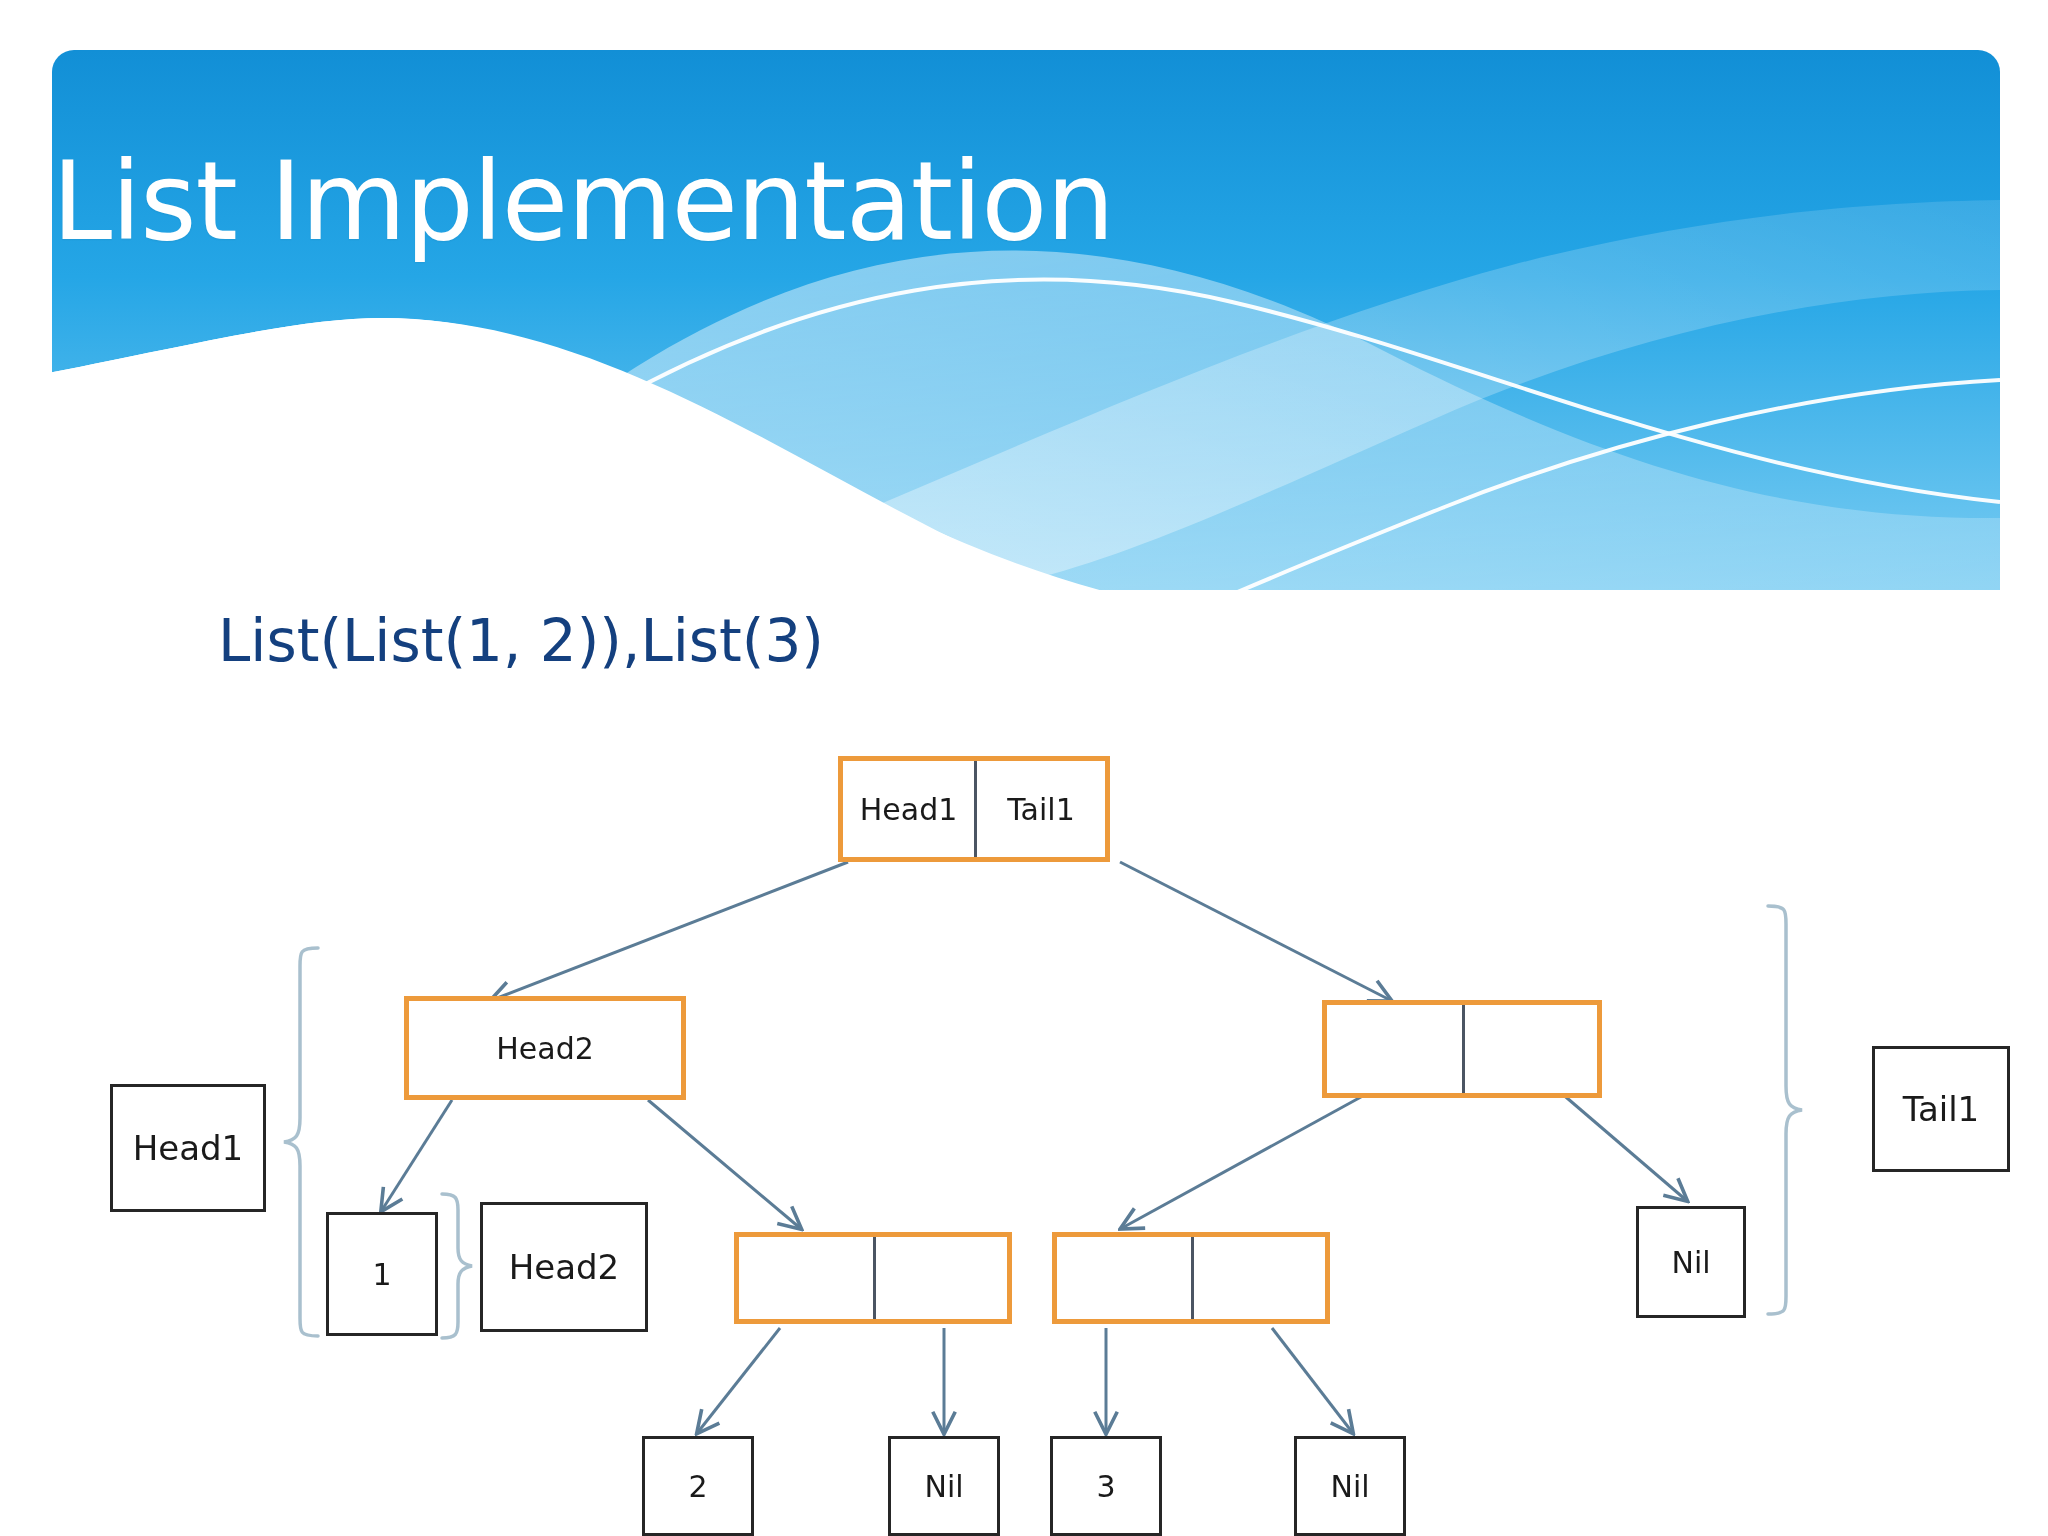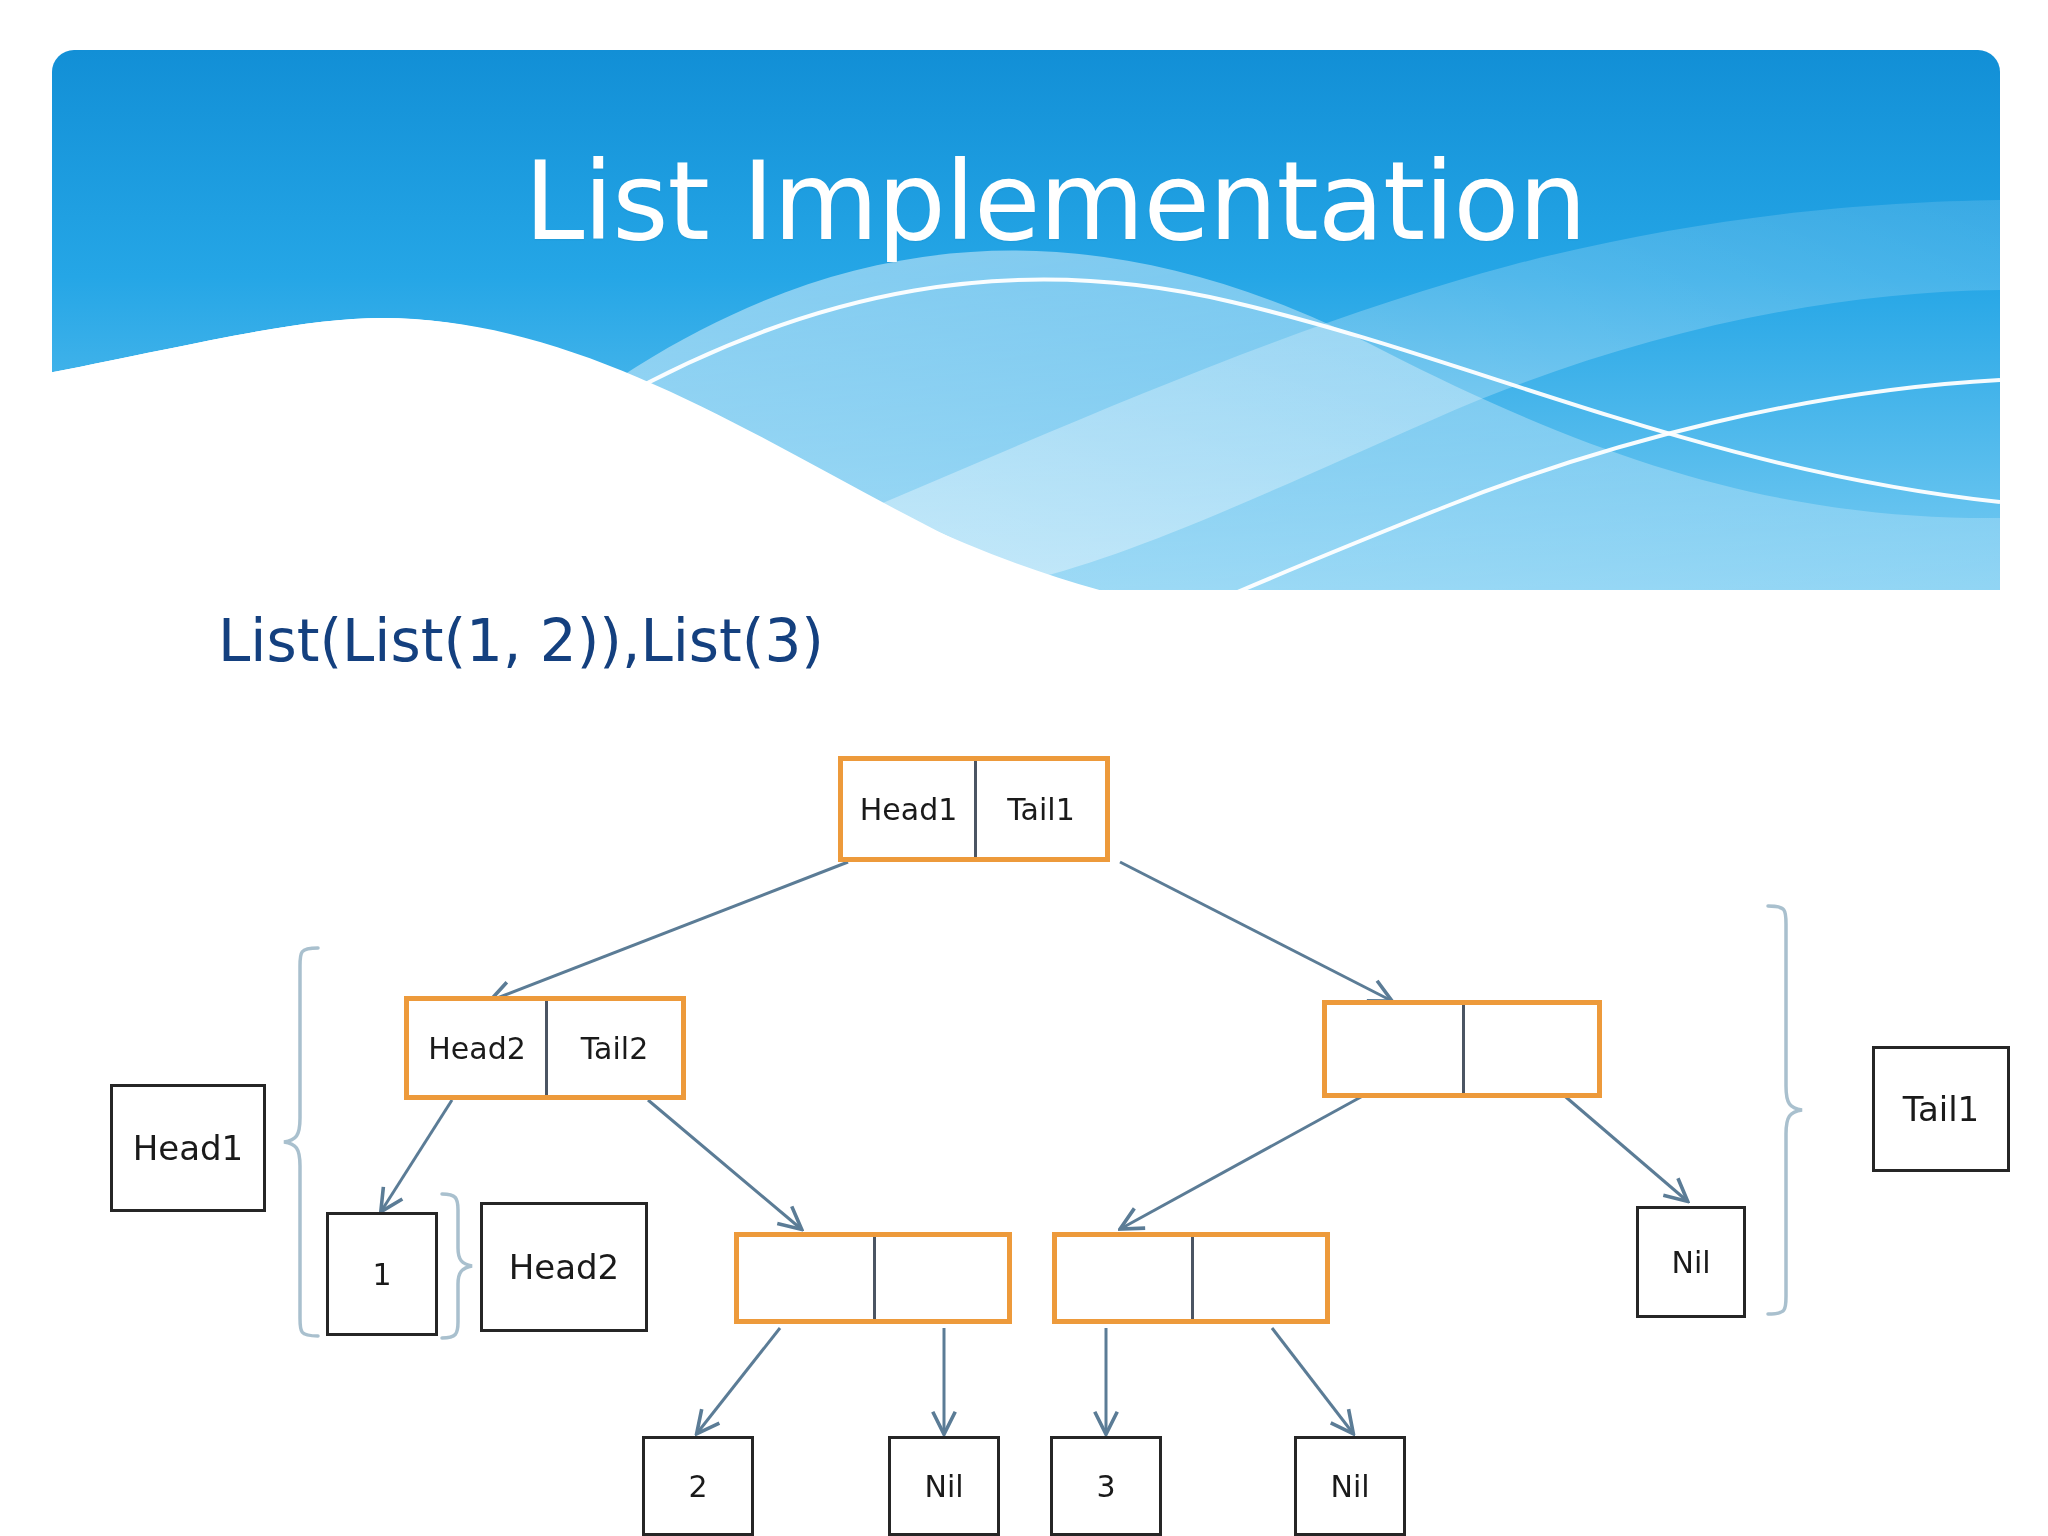--- a/index.html
+++ b/index.html
@@ -34,30 +34,28 @@
     overflow: hidden;
     border-radius: 22px 22px 0 0;
   }
   #banner-svg { display: block; }
 
   #slide-title {
     position: absolute;
     left: 52px;
     top: 140px;
     width: 1956px;
-    text-align: center;
     color: #ffffff;
     font-family: "DejaVu Sans", sans-serif;
     font-size: 108px;
     font-weight: 400;
     letter-spacing: -1px;
     line-height: 1.15;
     white-space: nowrap;
     text-shadow: 0 1px 2px rgba(0,0,0,0.06);
-    padding-left: 25px;
   }
 
   
   #subtitle {
     position: absolute;
     left: 218px;
     top: 607px;
     color: #14407f;
     font-family: "DejaVu Sans", sans-serif;
     font-size: 58px;
@@ -232,21 +230,20 @@
     </g>
   </svg>
 
   <div class="node-box" style="left:838px; top:756px; width:272px; height:106px;">
     <div class="node-cell">Head1</div>
     <div class="node-cell right-cell">Tail1</div>
   </div>
 
   <div class="node-box" style="left:404px; top:996px; width:282px; height:104px;">
     <div class="node-cell">Head2</div>
-    <div class="node-cell right-cell">Tail2</div>
   </div>
 
   <div class="node-box" style="left:1322px; top:1000px; width:280px; height:98px;">
     <div class="node-cell"></div>
     <div class="node-cell right-cell"></div>
   </div>
 
   <div class="node-box" style="left:734px; top:1232px; width:278px; height:92px;">
     <div class="node-cell"></div>
     <div class="node-cell right-cell"></div>

